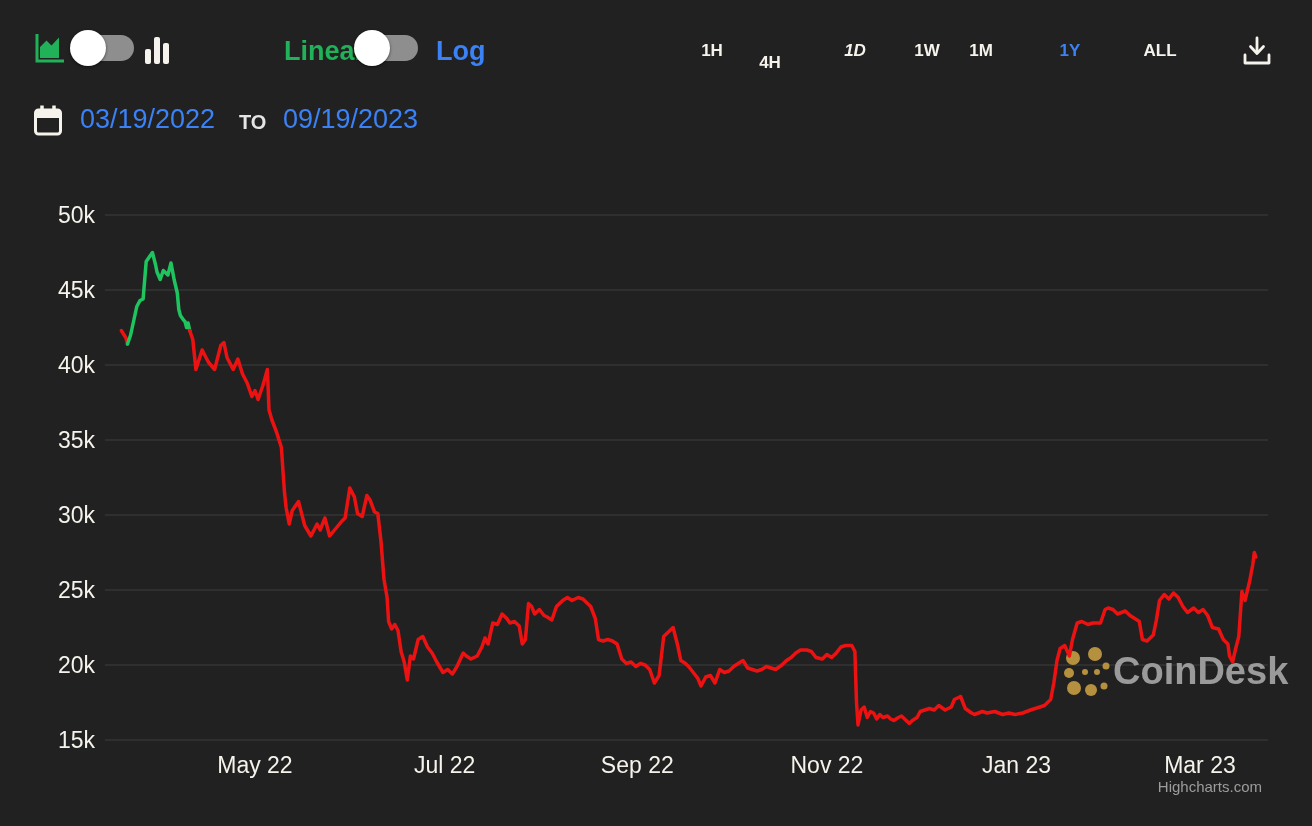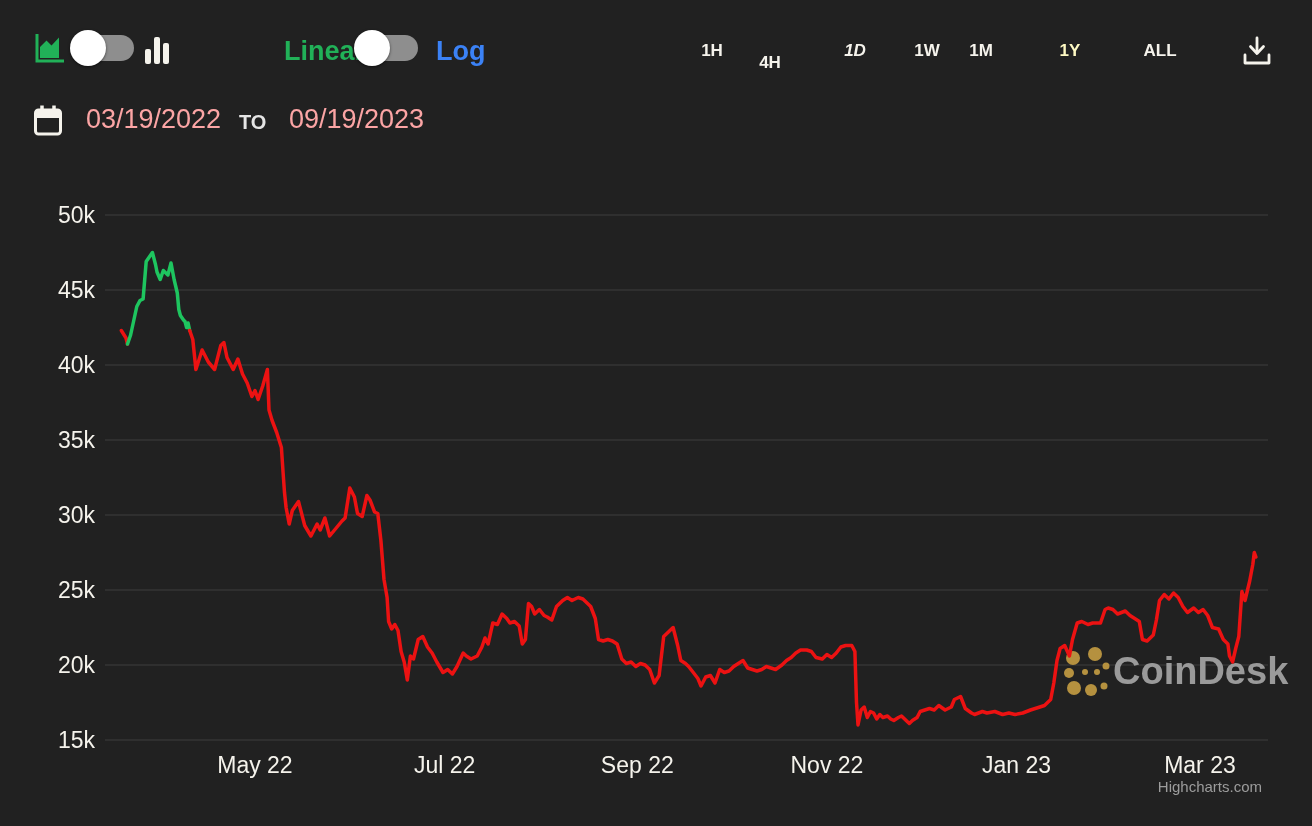--- a/index.html
+++ b/index.html
@@ -12,23 +12,23 @@
   .abs{position:absolute;}
   
   .icon-btn{background:none;border:none;padding:0;cursor:pointer;line-height:0;}
   .switch{position:absolute;width:62px;height:30px;cursor:pointer;background:none;border:none;padding:0;}
   .switch .track{position:absolute;left:3px;top:2px;width:58px;height:26px;border-radius:13px;background:#8e8e8e;}
   .switch .knob{position:absolute;left:-3px;top:-3px;width:36px;height:36px;border-radius:50%;background:#ffffff;box-shadow:0 1px 3px rgba(0,0,0,.55);}
   .toggle-label{font-size:27px;font-weight:700;color:#3b82f6;line-height:30px;background:none;border:none;padding:0;cursor:pointer;}
   .toggle-label.green{color:#21b158;}
   .range-btn{position:absolute;top:36px;transform:translateX(-50%);background:none;border:none;padding:0;
     font-family:"Liberation Sans",sans-serif;font-size:17px;font-weight:700;color:#f5f3ec;cursor:pointer;line-height:30px;}
-  .range-btn.active{color:#fef9c3;}
+  .range-btn.active{color:#3b82f6;}
   
-  .date-text{font-size:27px;color:#fca5a5;line-height:32px;background:none;border:none;padding:0;cursor:pointer;font-family:"Liberation Sans",sans-serif;margin-left:6px;}
+  .date-text{font-size:27px;color:#3b82f6;line-height:32px;background:none;border:none;padding:0;cursor:pointer;font-family:"Liberation Sans",sans-serif;}
   .date-sep{font-size:20px;font-weight:700;color:#e5e5e5;line-height:32px;}
   
   #chart-svg{position:absolute;left:0;top:0;width:1312px;height:826px;}
   #chart-svg text{font-family:"Liberation Sans",sans-serif;}
 </style>
 </head>
 <body>
 
 <svg id="chart-svg" viewBox="0 0 1312 826" xmlns="http://www.w3.org/2000/svg">
   <g id="g-grid">

